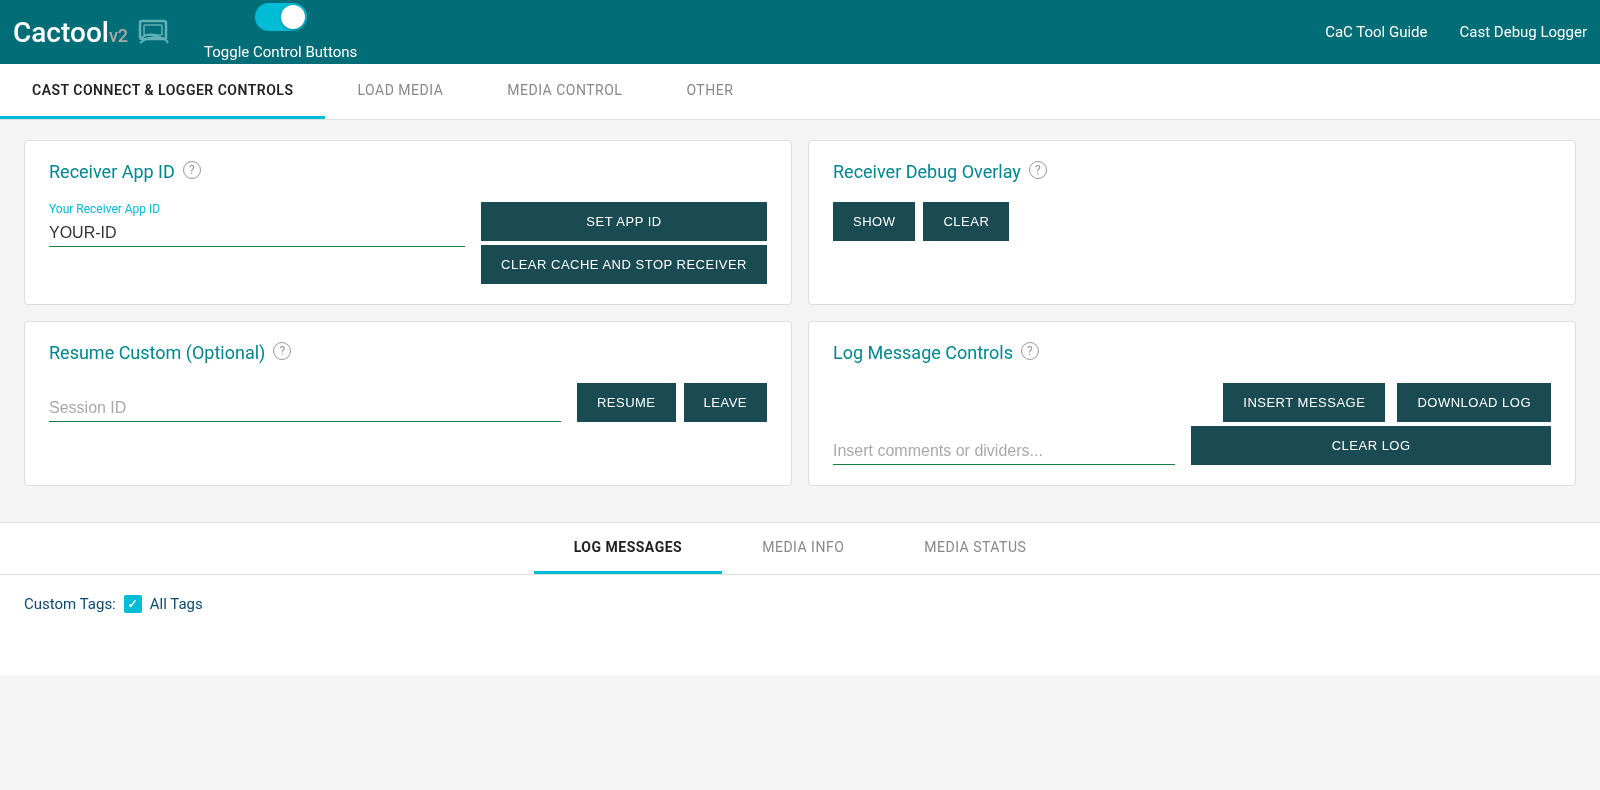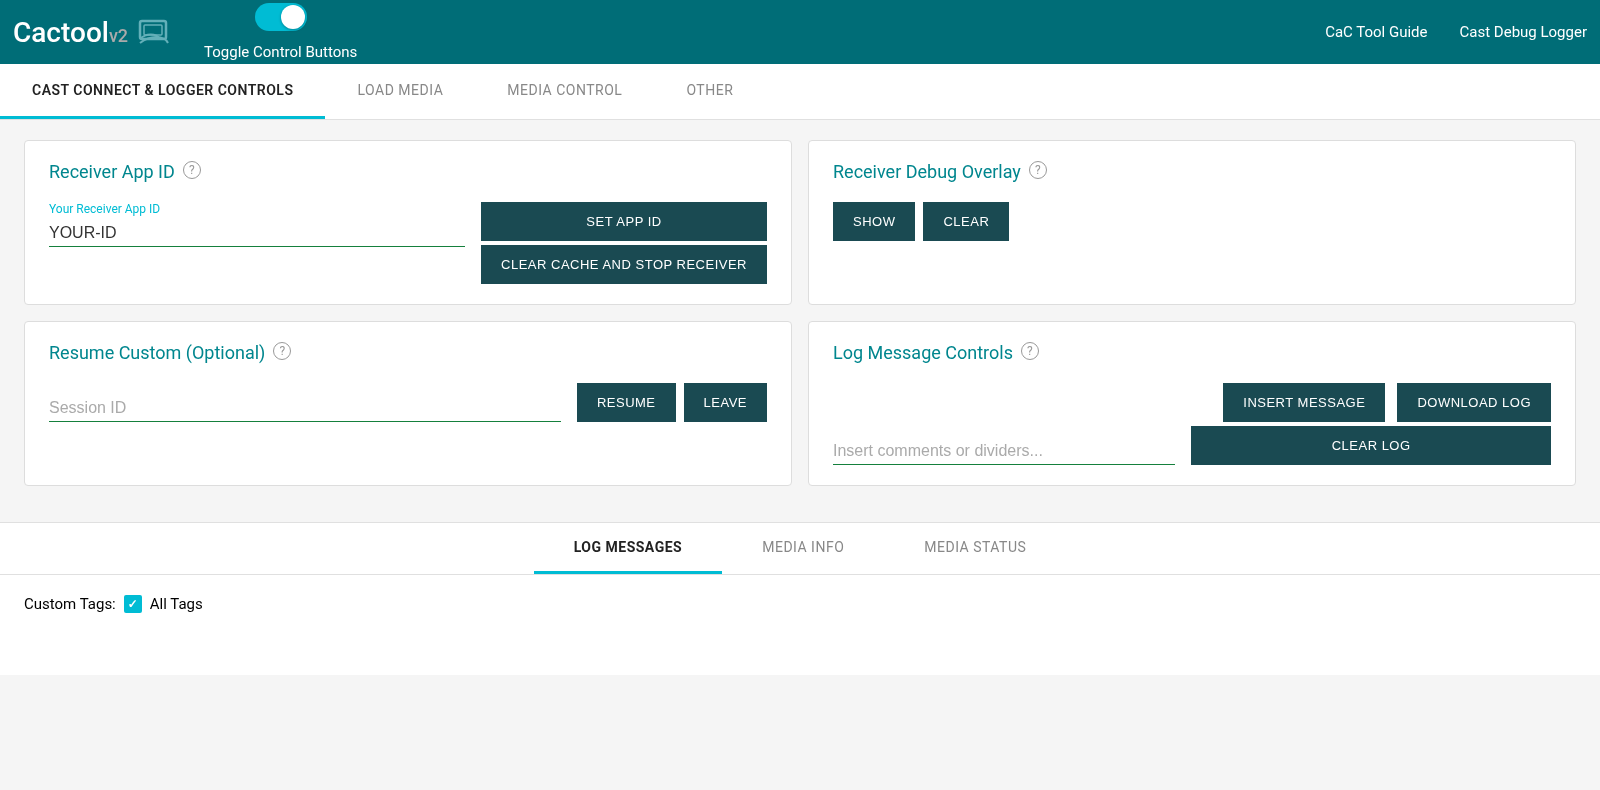--- a/index.html
+++ b/index.html
@@ -259,21 +259,21 @@
     .log-messages-area {
       background: white;
       padding: 20px 24px;
       min-height: 100px;
     }
     .custom-tags-row {
       display: flex;
       align-items: center;
       gap: 8px;
       font-size: 15px;
-      color: #000000;
+      color: #0c4a6e;
     }
     .checkbox-custom {
       width: 18px;
       height: 18px;
       background: #00bcd4;
       border-radius: 2px;
       display: flex;
       align-items: center;
       justify-content: center;
       cursor: pointer;

